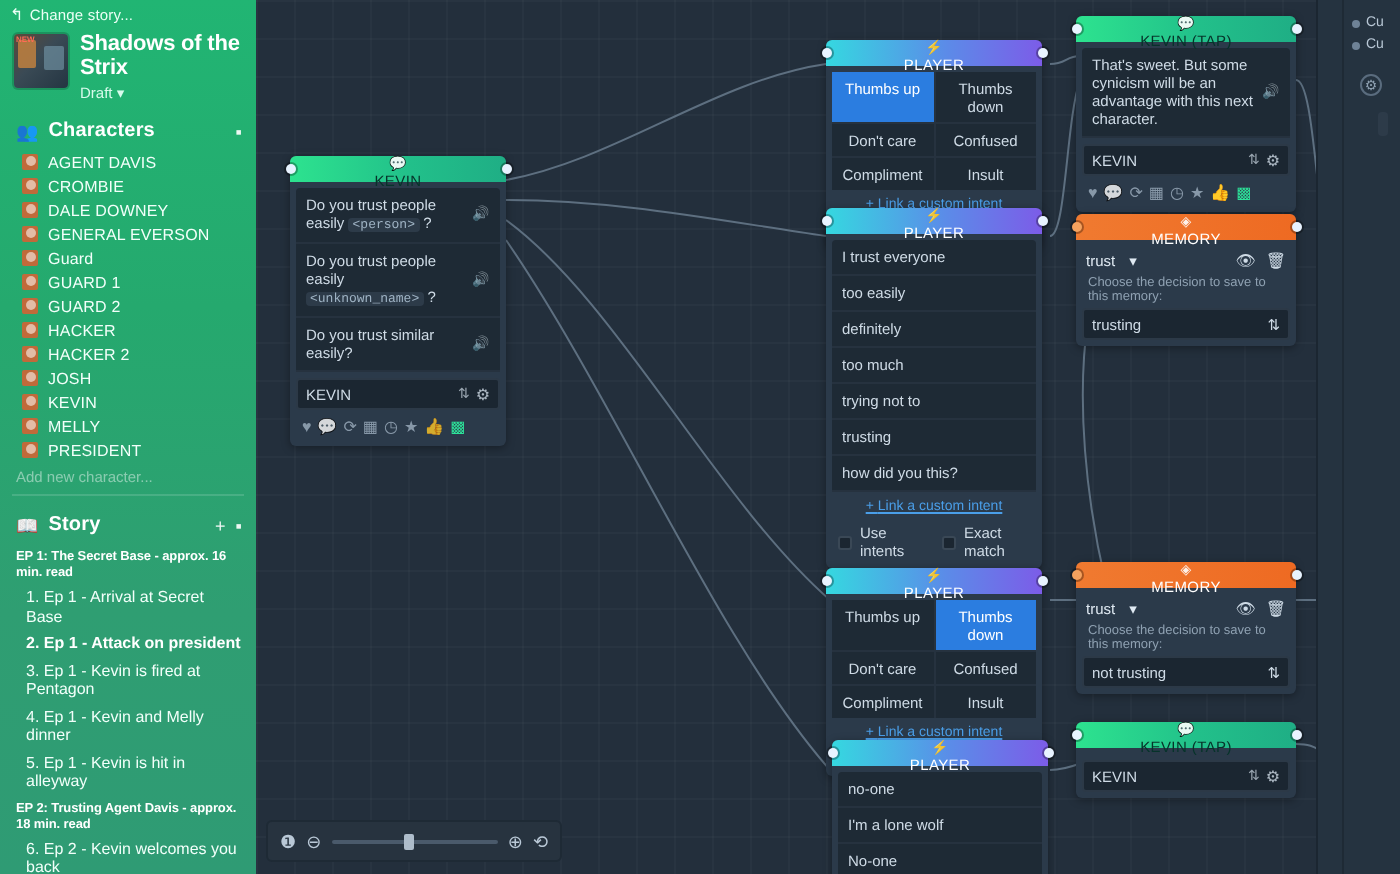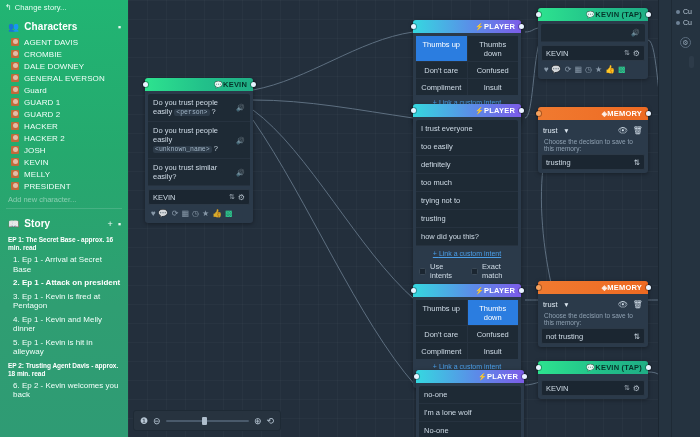--- a/index.html
+++ b/index.html
@@ -109,23 +109,23 @@
   
   .node {
     position: absolute;
     background: #2b3a4a;
     border-radius: 3px;
     box-shadow: 0 1px 4px rgba(0,0,0,.35);
     overflow: visible;
   }
   .node-hdr {
     height: 13px; border-radius: 3px 3px 0 0;
-    display: flex; align-items: center; justify-content: flex-end;
+    display: flex; align-items: center; justify-content: space-between;
     padding: 0 6px;
-    font-size: 7.5px; font-weight: bold; color: #ffffff; letter-spacing: .2px;
+    font-size: 7.5px; font-weight: normal; color: #ffffff; letter-spacing: .2px; flex-direction: column;
   }
   .hdr-kevin { background: linear-gradient(90deg,#2de38f 0%,#22c08a 55%,#1fae85 100%); }
   .hdr-kevin .lbl { color:#06332a; }
   .hdr-player { background: linear-gradient(90deg,#35d8e0 0%,#5b8ce8 55%,#7c5ce8 100%); }
   .hdr-memory { background: linear-gradient(90deg,#f07a30 0%,#ee6a22 100%); }
   .node-hdr .hic { font-size: 7px; opacity: .9; }
   .node-body { padding: 3px; }
 
   .port {
     position: absolute; width: 5px; height: 5px; border-radius: 50%;
@@ -231,20 +231,29 @@
 
 <div class="app">
 
   <div class="sidebar">
 
     <div class="change-story">
       <span class="ic">↰</span>
       <span>Change story...</span>
     </div>
 
+    <div class="story-head">
+      <div class="story-thumb">
+          <span class="tag">NEW</span>
+        </div>
+      <div>
+        <div class="story-title">Shadows of the Strix</div>
+        <div class="story-draft"><span>Draft</span> <span>▾</span></div>
+      </div>
+    </div>
 
     <div class="sec-head">
       <span>👥</span>
       <span class="t">Characters</span>
       <span class="dots">▪</span>
     </div>
 
     <div class="char-list">
       <div class="char-item">
           <span class="char-av"></span>
@@ -432,20 +441,21 @@
 
     <div class="node" style="left:410px; top:8px; width:110px;">
       <span class="port l"></span>
       <span class="port r"></span>
       <div class="node-hdr hdr-kevin">
         <span class="hic">💬</span>
         <span class="lbl">KEVIN (TAP)</span>
       </div>
       <div class="node-body">
         <div class="line">
+          <span class="txt">That's sweet. But some cynicism will be an advantage with this next character.</span>
           <span class="spk">🔊</span>
         </div>
         <div class="sel-row">
           <span class="name">KEVIN</span>
           <span class="car">⇅</span>
           <span class="gear">⚙</span>
         </div>
         <div class="icon-row">
           <span class="gi">♥</span>
           <span class="gi">💬</span>

